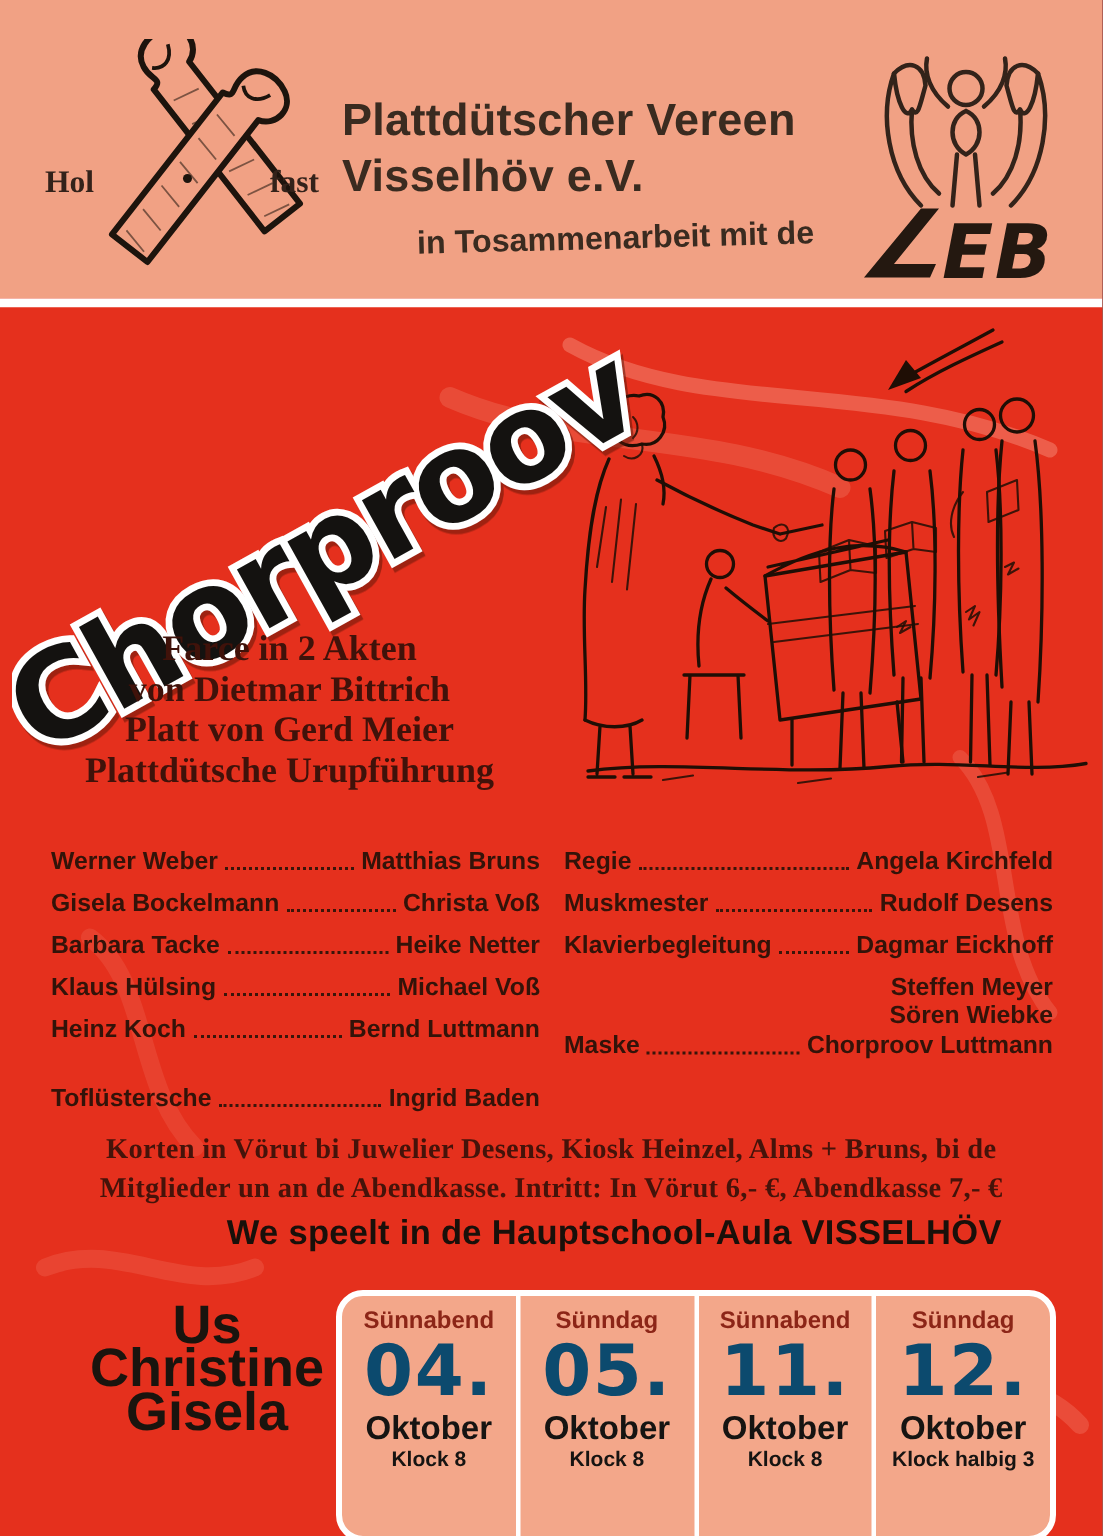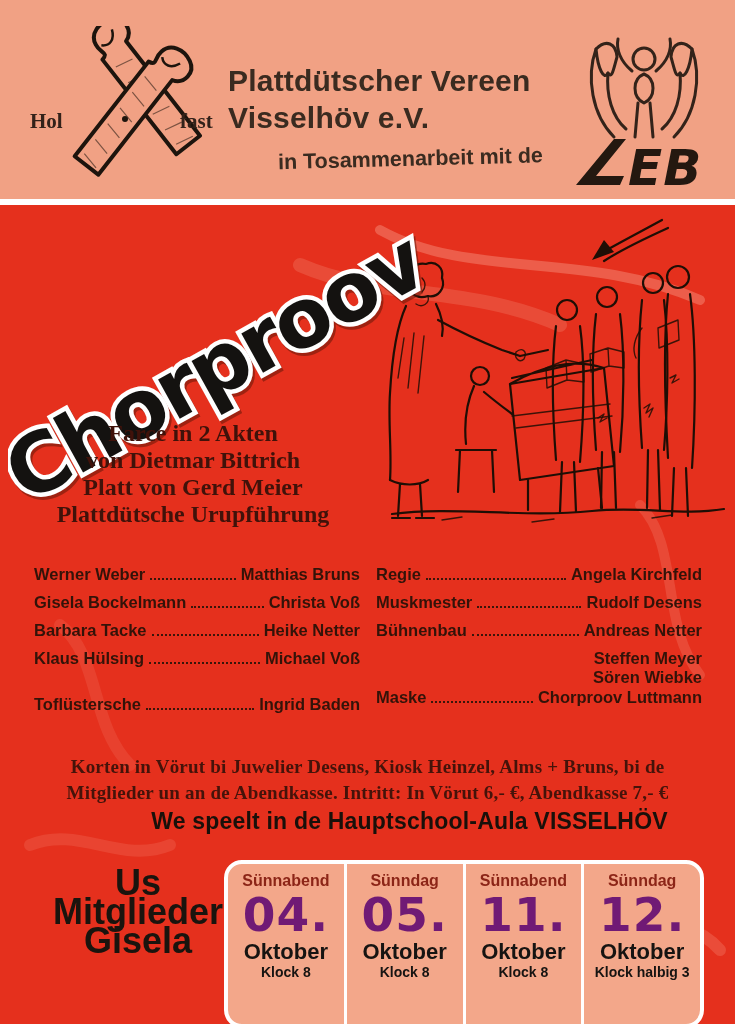--- a/index.html
+++ b/index.html
@@ -59,21 +59,21 @@
     font-size:23px;font-weight:bold;color:#19100a;letter-spacing:.2px;}
   .music-note{position:absolute;left:52px;top:868px;width:172px;text-align:center;
     font-size:36px;font-weight:bold;line-height:29px;color:#1a140e;}
   
   .date-panel{position:absolute;left:224px;top:860px;width:480px;height:168px;box-sizing:border-box;
     background:var(--date-box-salmon,#f3a78a);border:4px solid #fff;border-radius:18px;
     display:flex;overflow:hidden;}
   .date-col{flex:1;border-right:3px solid #fff;text-align:center;padding-top:7px;}
   .date-col:last-child{border-right:none;}
   .day{font-size:16px;font-weight:bold;color:var(--accent-dark-red,#8c2517);line-height:19px;}
-  .datenum{font-family:"DejaVu Sans",sans-serif;font-size:47px;font-weight:bold;color:#701a75;
+  .datenum{font-family:"DejaVu Sans",sans-serif;font-size:47px;font-weight:bold;color:#0c4a6e;
     line-height:50px;letter-spacing:1px;}
   .month{font-size:22px;font-weight:bold;line-height:24px;color:#161412;}
   .time{font-size:14px;font-weight:bold;line-height:17px;color:#161412;white-space:nowrap;}
   .logo-text{font-family:"Liberation Serif",serif;font-weight:bold;fill:#33221a;}
 </style>
 </head>
 <body>
 
 <div class="poster">
 
@@ -215,42 +215,47 @@
     <div class="cast-row">
       <span class="role">Barbara Tacke</span>
       <span class="leader"></span>
       <span class="actor">Heike Netter</span>
     </div>
     <div class="cast-row">
       <span class="role">Klaus Hülsing</span>
       <span class="leader"></span>
       <span class="actor">Michael Voß</span>
     </div>
+    <div class="cast-row">
+      <span class="role">Heinz Koch</span>
+      <span class="leader"></span>
+      <span class="actor">Bernd Luttmann</span>
+    </div>
     <div class="cast-row gap-top">
       <span class="role">Toflüstersche</span>
       <span class="leader"></span>
       <span class="actor">Ingrid Baden</span>
     </div>
   </div>
 
   <div class="cast-col cast-right">
     <div class="cast-row">
       <span class="role">Regie</span>
       <span class="leader"></span>
       <span class="actor">Angela Kirchfeld</span>
     </div>
     <div class="cast-row">
       <span class="role">Muskmester</span>
       <span class="leader"></span>
       <span class="actor">Rudolf Desens</span>
     </div>
     <div class="cast-row">
-      <span class="role">Bühnenbau</span>
-      <span class="leader"></span>
-      <span class="actor">Andreas Netter</span>
+      <span class="role">Klavierbegleitung</span>
+      <span class="leader"></span>
+      <span class="actor">Dagmar Eickhoff</span>
     </div>
     <div class="cast-row actor-only">
       <span class="actor">Steffen Meyer</span>
     </div>
     <div class="cast-row actor-only tight">
       <span class="actor">Sören Wiebke</span>
     </div>
     <div class="cast-row tight2">
       <span class="role">Maske</span>
       <span class="leader"></span>
@@ -260,21 +265,21 @@
 
   <div class="tickets">
     <div>Korten in Vörut bi Juwelier Desens, Kiosk Heinzel, Alms + Bruns, bi de</div>
     <div>Mitglieder un an de Abendkasse. Intritt: In Vörut 6,- €, Abendkasse 7,- €</div>
   </div>
 
   <div class="venue">We speelt in de Hauptschool-Aula VISSELHÖV</div>
 
   <div class="music-note">
     <div>Us</div>
-    <div>Mitglieder</div>
+    <div>Christine</div>
     <div>Gisela</div>
   </div>
 
   <div class="date-panel">
     <div class="date-col">
       <div class="day">Sünnabend</div>
       <div class="datenum">04.</div>
       <div class="month">Oktober</div>
       <div class="time">Klock 8</div>
     </div>

